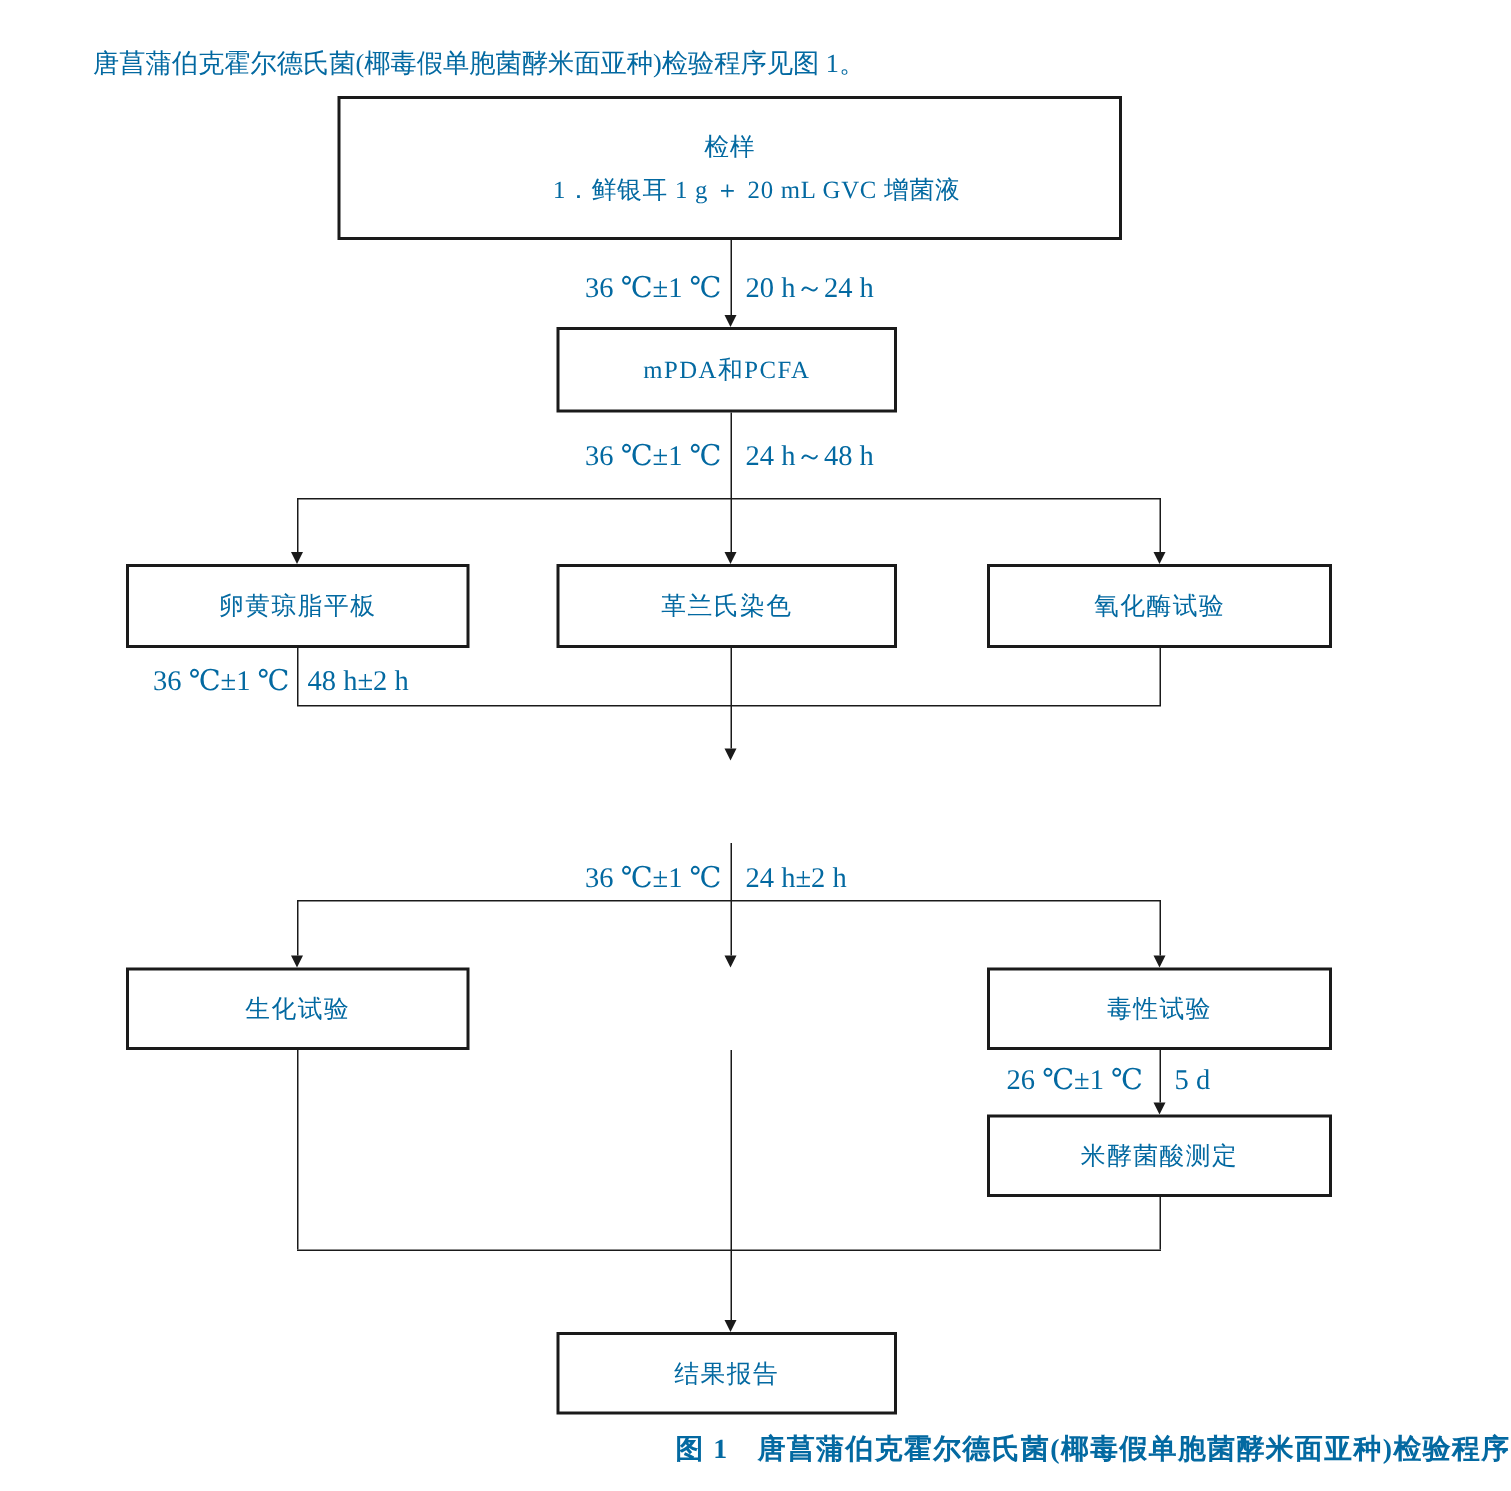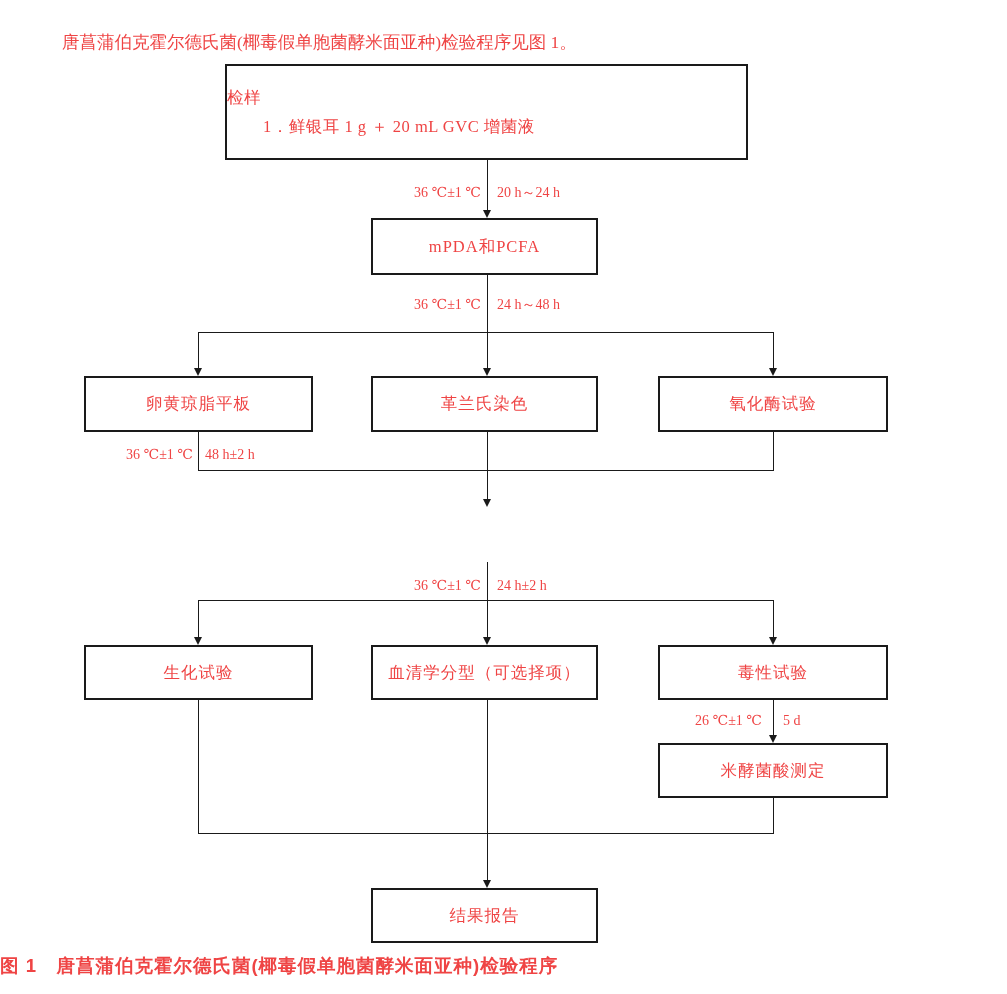--- a/index.html
+++ b/index.html
@@ -2,68 +2,68 @@
 <html><head>
 <meta charset="utf-8">
 <style>
   html, body { margin:0; padding:0; background:#ffffff; }
   #page {
     position: relative;
     width: 1007px;
     height: 994px;
     background: #ffffff;
     font-family: "Liberation Serif", "DejaVu Serif", serif;
-    color: #ef4444;
+    color: #0369a1;
   }
   .intro {
     position: absolute;
     left: 62px; top: 30px;
     font-size: 17.5px;
     white-space: nowrap;
   }
   .box {
     position: absolute;
     border: 2px solid #1a1a1a;
     background: #ffffff;
     display: flex;
     align-items: center;
     justify-content: center;
     font-size: 16.5px;
     box-sizing: border-box;
     letter-spacing: 1px;
   }
   .box.multi {
     flex-direction: column;
-    align-items: flex-start;
+    align-items: center;
     justify-content: center;
     letter-spacing: 0.5px;
   }
   .box.multi .bx-title { text-align: center; margin-bottom: 4px; }
   .box.multi .bx-line { padding-left: 36px; margin-top: 3px; }
   .vline { position: absolute; width: 1px; background: #1a1a1a; }
   .hline { position: absolute; height: 1px; background: #1a1a1a; }
   .arrow {
     position: absolute;
     width: 0; height: 0;
     border-left: 4px solid transparent;
     border-right: 4px solid transparent;
     border-top: 8px solid #1a1a1a;
   }
   .lbl {
     position: absolute;
-    font-size: 14px;
+    font-size: 19px;
     white-space: nowrap;
     line-height: 18px;
   }
   .caption {
     position: absolute;
     left: 0; right: 0;
     top: 953px;
-    text-align: left;
-    font-family: Liberation Sans, sans-serif;
+    text-align: right;
+    font-family: Liberation Serif, serif;
     font-weight: bold;
     font-size: 18.5px;
     letter-spacing: 1px;
   }
 </style>
 </head>
 <body>
 
 <div id="page">
 
@@ -75,21 +75,20 @@
   </div>
 
   <div class="box" style="left:371px; top:218px; width:227px; height:57px;">mPDA和PCFA</div>
 
   <div class="box" style="left:84px; top:376px; width:229px; height:56px;">卵黄琼脂平板</div>
   <div class="box" style="left:371px; top:376px; width:227px; height:56px;">革兰氏染色</div>
   <div class="box" style="left:658px; top:376px; width:230px; height:56px;">氧化酶试验</div>
 
 
   <div class="box" style="left:84px; top:645px; width:229px; height:55px;">生化试验</div>
-  <div class="box" style="left:371px; top:645px; width:227px; height:55px;">血清学分型（可选择项）</div>
   <div class="box" style="left:658px; top:645px; width:230px; height:55px;">毒性试验</div>
 
   <div class="box" style="left:658px; top:743px; width:230px; height:55px;">米酵菌酸测定</div>
 
   <div class="box" style="left:371px; top:888px; width:227px; height:55px;">结果报告</div>
 
   <div class="vline" style="left:487px; top:160px; height:50px;"></div>
   <div class="arrow" style="left:483px; top:210px;"></div>
 
   <div class="vline" style="left:487px; top:275px; height:57px;"></div>

